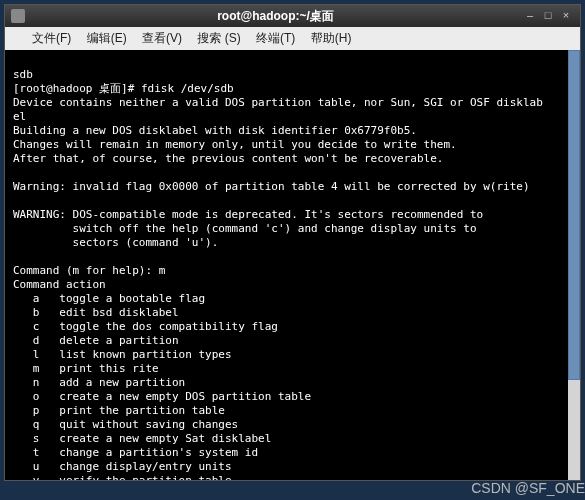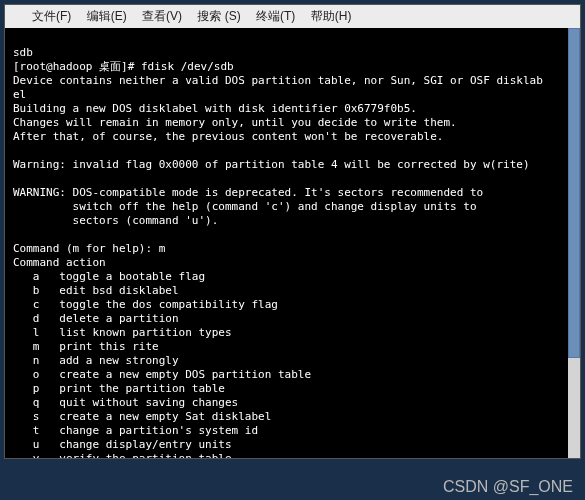--- a/index.html
+++ b/index.html
@@ -7,26 +7,33 @@
 .window{background:#2e2e2e;border:1px solid #555;margin:4px}
 .titlebar{background:linear-gradient(#4a4a4a,#2a2a2a);color:#fff;display:flex;align-items:center;padding:2px 6px;height:22px;font-size:12px}
 .tb-icon{width:14px;height:14px;background:#888;margin-right:6px;border-radius:2px}
 .tb-title{flex:1;text-align:center;font-weight:bold}
 .tb-btn{width:16px;height:14px;margin-left:2px;color:#ccc;text-align:center;line-height:12px;font-size:11px;cursor:pointer}
 .menubar{background:#ececec;padding:2px 21px;font-size:12px;color:#222}
 .menu-item{display:inline-block;padding:1px 6px;cursor:pointer}
 .terminal{background:#000;color:#fff;font-family:"Consolas","Monaco",monospace;font-size:11px;line-height:14px;padding:4px 8px;height:430px;overflow-y:auto;white-space:pre;position:relative}
 .scrollbar{position:absolute;right:0;top:0;width:12px;height:100%;background:#d4d4d4}
 .scroll-thumb{background:#6c8fb8;width:100%;height:330px;position:absolute;top:0;border:1px solid #5577aa}
-.watermark{position:absolute;bottom:4px;right:12px;color:#b8b8b8;font-size:16px;font-family:sans-serif}
+.watermark{position:absolute;bottom:4px;right:0;color:#b8b8b8;font-size:14px;font-family:sans-serif}
 </style>
 </head>
 <body>
 
 <div class="window">
+  <div class="titlebar">
+    <div class="tb-icon"></div>
+    <div class="tb-title">root@hadoop:~/桌面</div>
+    <div class="tb-btn">–</div>
+    <div class="tb-btn">□</div>
+    <div class="tb-btn">×</div>
+  </div>
   <div class="menubar">
     <span class="menu-item">文件(F)</span>
     <span class="menu-item">编辑(E)</span>
     <span class="menu-item">查看(V)</span>
     <span class="menu-item">搜索 (S)</span>
     <span class="menu-item">终端(T)</span>
     <span class="menu-item">帮助(H)</span>
   </div>
   <div class="terminal">
 <span>sdb</span>
@@ -44,21 +51,21 @@
 <span>         sectors (command 'u').</span>
 <span></span>
 <span>Command (m for help): m</span>
 <span>Command action</span>
 <span>   a   toggle a bootable flag</span>
 <span>   b   edit bsd disklabel</span>
 <span>   c   toggle the dos compatibility flag</span>
 <span>   d   delete a partition</span>
 <span>   l   list known partition types</span>
 <span>   m   print this rite</span>
-<span>   n   add a new strongly</span>
+<span>   n   add a new partition</span>
 <span>   o   create a new empty DOS partition table</span>
 <span>   p   print the partition table</span>
 <span>   q   quit without saving changes</span>
 <span>   s   create a new empty Sat disklabel</span>
 <span>   t   change a partition's system id</span>
 <span>   u   change display/entry units</span>
 <span>   v   verify the partition table</span>
 
 
 <span></span>

